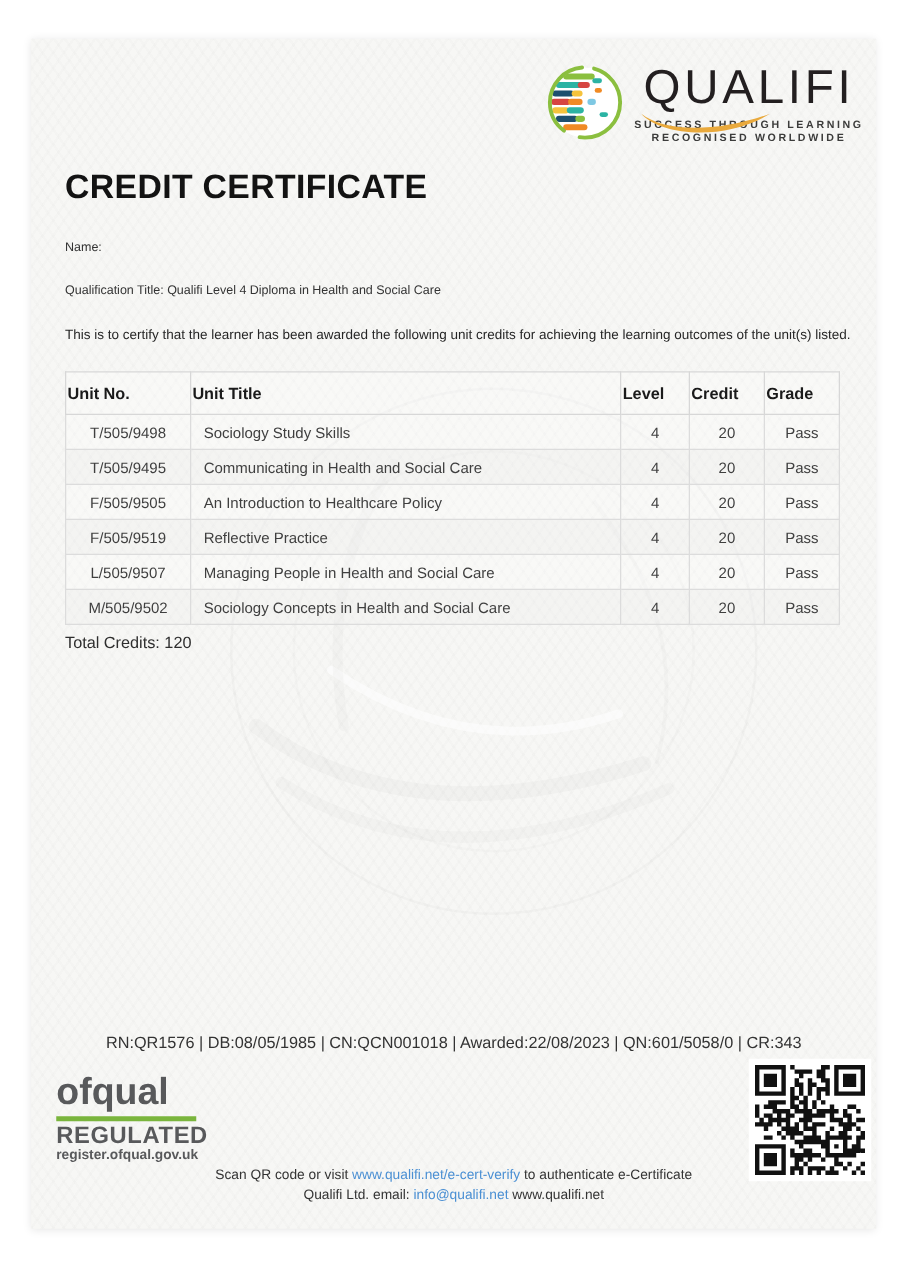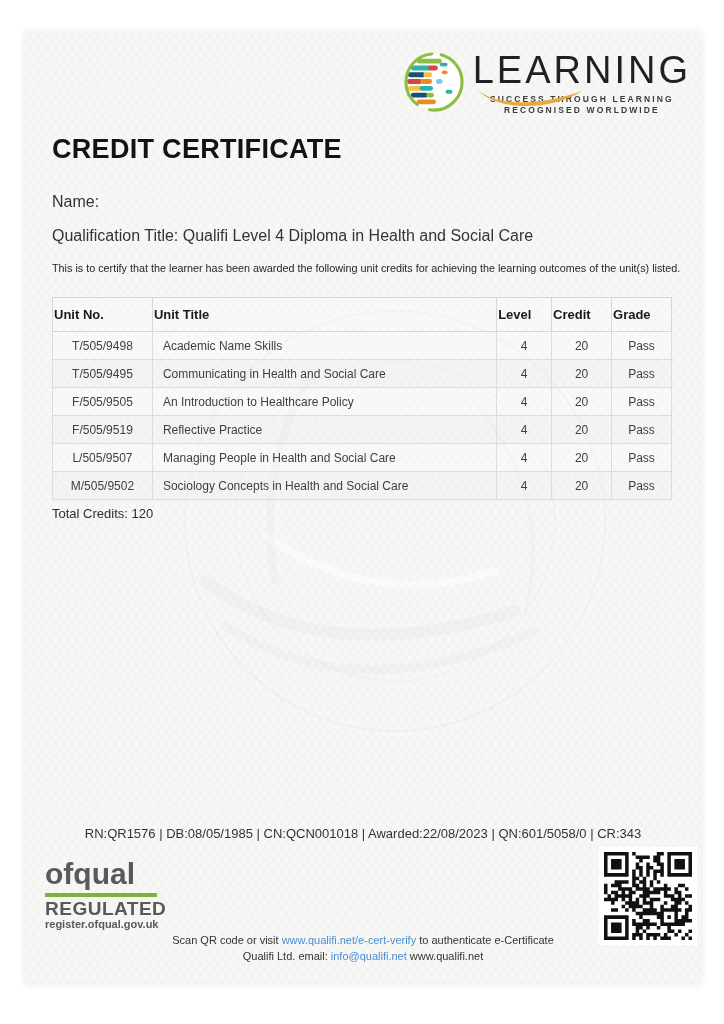--- a/index.html
+++ b/index.html
@@ -19,21 +19,21 @@
   
   .logo{position:absolute;top:18px;right:10px;display:flex;align-items:flex-start;}
   .globe{width:62px;height:62px;margin-top:2px;margin-right:8px;}
   .logo-text{position:relative;text-align:center;}
   .wordmark{font-size:38px;font-weight:500;color:#231f20;letter-spacing:3px;line-height:42px;white-space:nowrap;}
   .swoosh{position:absolute;left:4px;top:36px;}
   .tagline{font-size:8.5px;font-weight:700;color:#3c3c3b;letter-spacing:2.1px;line-height:11px;margin-top:3px;}
 
   
   .title{position:absolute;left:27px;top:103px;font-size:27px;font-weight:800;color:#131313;letter-spacing:.3px;}
-  .field{position:absolute;left:27px;font-size:16px;color:#333;}
+  .field{position:absolute;left:27px;font-size:10px;color:#333;}
   .field-name{top:162px;}
   .field-qual{top:196px;}
   .certify{position:absolute;left:27px;top:231px;font-size:10.8px;color:#262626;}
 
   
   .unit-table{position:absolute;left:27px;top:266px;width:620px;border-collapse:collapse;
     font-size:12px;color:#3f3f3f;background:rgba(255,255,255,.25);}
   .unit-table th{font-size:13px;font-weight:700;color:#1a1a1a;height:31px;border:1px solid #d7d7d7;text-align:left;}
   .unit-table td{height:27px;border:1px solid #dcdcdc;text-align:center;padding:0 4px;}
   .unit-table td.c1{text-align:left;padding-left:10px;}
@@ -95,21 +95,21 @@
         <rect x="8" y="43" width="18" height="5" rx="2.5" fill="#1d4f6e"></rect>
         <rect x="24" y="43" width="8" height="5" rx="2.5" fill="#8bbf3f"></rect>
         <rect x="14" y="50" width="20" height="5" rx="2.5" fill="#f08a24"></rect>
         <rect x="38" y="12" width="8" height="4" rx="2" fill="#2bb3a3"></rect>
         <rect x="40" y="20" width="6" height="4" rx="2" fill="#f08a24"></rect>
         <rect x="44" y="40" width="7" height="4" rx="2" fill="#2bb3a3"></rect>
       </g>
       <circle cx="32" cy="32" r="29" fill="none" stroke="#8bbf3f" stroke-width="3.2" stroke-dasharray="50 14 70 10 40 8" stroke-linecap="round"></circle>
     </svg>
     <div class="logo-text">
-      <div class="wordmark">LEARNING</div>
+      <div class="wordmark">QUALIFI</div>
       <svg class="swoosh" width="110" height="26" viewBox="0 0 110 26">
         <path d="M2,6 C20,20 60,22 105,6 C70,28 18,24 2,6 Z" fill="#e9a93c"></path>
       </svg>
       <div class="tagline">
         <div>SUCCESS THROUGH LEARNING</div>
         <div>RECOGNISED WORLDWIDE</div>
       </div>
     </div>
   </div>
 
@@ -131,21 +131,21 @@
         <th>Unit No.</th>
         <th>Unit Title</th>
         <th>Level</th>
         <th>Credit</th>
         <th>Grade</th>
       </tr>
     </thead>
     <tbody>
         <tr>
           <td class="c0">T/505/9498</td>
-          <td class="c1">Academic Name Skills</td>
+          <td class="c1">Sociology Study Skills</td>
           <td class="c2">4</td>
           <td class="c3">20</td>
           <td class="c4">Pass</td>
         </tr>
         <tr>
           <td class="c0">T/505/9495</td>
           <td class="c1">Communicating in Health and Social Care</td>
           <td class="c2">4</td>
           <td class="c3">20</td>
           <td class="c4">Pass</td>

